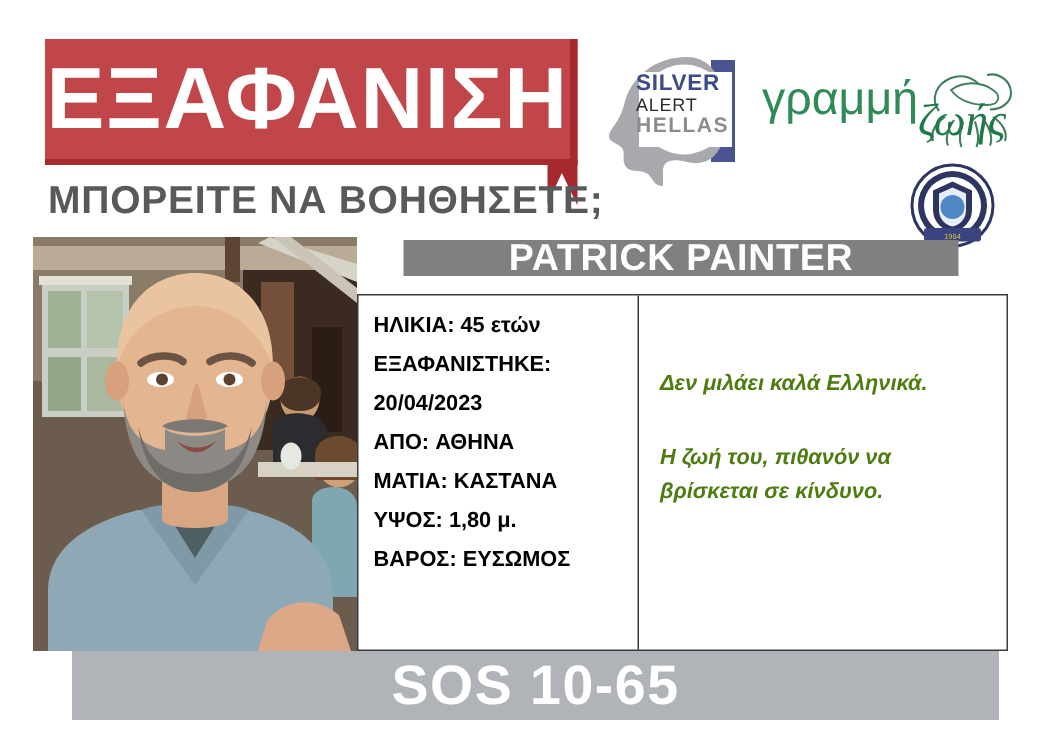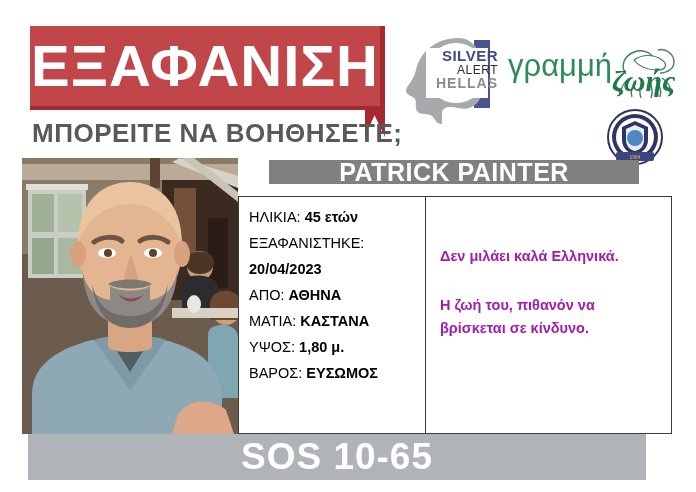--- a/index.html
+++ b/index.html
@@ -163,36 +163,37 @@
     box-sizing: border-box;
   }
 
   .field {
     font-size: 14.5px;
     color: #000000;
     line-height: 26px;
     white-space: nowrap;
     font-family: "Liberation Sans", sans-serif;
   }
-  .field .k { font-weight: normal; }
+  .field .k { font-weight: bold; }
   .field .v { font-weight: bold; }
 
   .note {
     font-size: 14.5px;
     font-weight: bold;
-    color: #a21caf;
+    color: #4d7c0f;
     line-height: 23px;
     font-family: "Liberation Sans", sans-serif;
+    font-style: italic;
   }
   .note.second { margin-top: 26px; }
 
   
   .sos-bar {
     position: absolute;
-    left: 28px;
+    left: 48px;
     top: 434px;
     width: 618px;
     height: 46px;
     background: #b0b4b8;
     display: flex;
     align-items: center;
     justify-content: center;
   }
   .sos-text {
     color: #ffffff;
@@ -218,21 +219,21 @@
 
   <div class="logo-silver">
     <svg viewBox="0 0 98 100" width="98" height="100">
       <rect x="68" y="12" width="16" height="68" fill="#4a5490"></rect>
       <path d="M52 10 C30 10 14 24 10 42 C7 54 0 58 0 63 C0 67 7 68 9 71
                C11 75 8 80 12 84 C15 87 22 85 26 88 C30 92 30 96 36 96
                L36 86 C36 78 44 78 52 80 C68 84 78 72 78 52 C78 28 70 10 52 10 Z" fill="#a7a9ac"></path>
       <ellipse cx="50" cy="45" rx="30" ry="30" fill="#ffffff"></ellipse>
       <rect x="20" y="20" width="62" height="50" fill="#ffffff"></rect>
     </svg>
-    <div style="position:absolute; left:18px; top:20px; width:74px; text-align:right;
+    <div style="position:absolute; left:18px; top:20px; width:74px; text-align:left;
                 line-height:1.05;">
       <div style="font-size:15px; font-weight:bold; color:#3d4a86; letter-spacing:0.5px;">SILVER</div>
       <div style="font-size:12px; font-weight:normal; color:#2b2b2b; letter-spacing:0.5px;">ALERT</div>
       <div style="font-size:14px; font-weight:bold; color:#8a8c8e; letter-spacing:1px;">HELLAS</div>
     </div>
   </div>
 
   <div class="logo-grammi">
     <svg viewBox="0 0 180 72" width="180" height="72">
       <g fill="none" stroke="#3f7f5c" stroke-width="1.4">
@@ -243,21 +244,21 @@
         <path d="M134 41 C132 47 131 53 133 58"></path>
         <path d="M154 38 C160 42 164 48 162 54"></path>
         <path d="M148 40 C152 46 154 52 152 57"></path>
         <path d="M142 41 C144 47 145 53 143 58"></path>
       </g>
       <path d="M126 20 C134 14 146 14 154 20 C160 24 158 30 150 30 C142 30 132 28 126 20 Z" fill="#ffffff" stroke="#3f7f5c" stroke-width="1.2"></path>
     </svg>
     <div style="position:absolute; left:0; top:8px; font-size:31px; color:#2e8b57;
                 font-family:'Liberation Sans', sans-serif;">γραμμή</div>
     <div style="position:absolute; left:104px; top:24px; font-size:30px; color:#1f7a48;
-                font-style:italic; font-weight:bold; font-family:'Liberation Serif', serif;">ζωής</div>
+                font-style:italic; font-weight:normal; font-family:'Liberation Serif', serif;">ζωής</div>
   </div>
 
   <div class="logo-police">
     <svg viewBox="0 0 62 62" width="62" height="62">
       <circle cx="31" cy="29" r="27" fill="#ffffff" stroke="#2e3560" stroke-width="2"></circle>
       <circle cx="31" cy="29" r="23" fill="#2e3560"></circle>
       <circle cx="31" cy="29" r="19" fill="#ffffff"></circle>
       <path d="M31 13 L44 19 L44 32 C44 40 38 45 31 47 C24 45 18 40 18 32 L18 19 Z" fill="#2e3560"></path>
       <path d="M31 17 L40 21 L40 32 C40 38 36 42 31 43 C26 42 22 38 22 32 L22 21 Z" fill="#e8eef7"></path>
       <circle cx="31" cy="30" r="8" fill="#4f86c6"></circle>

